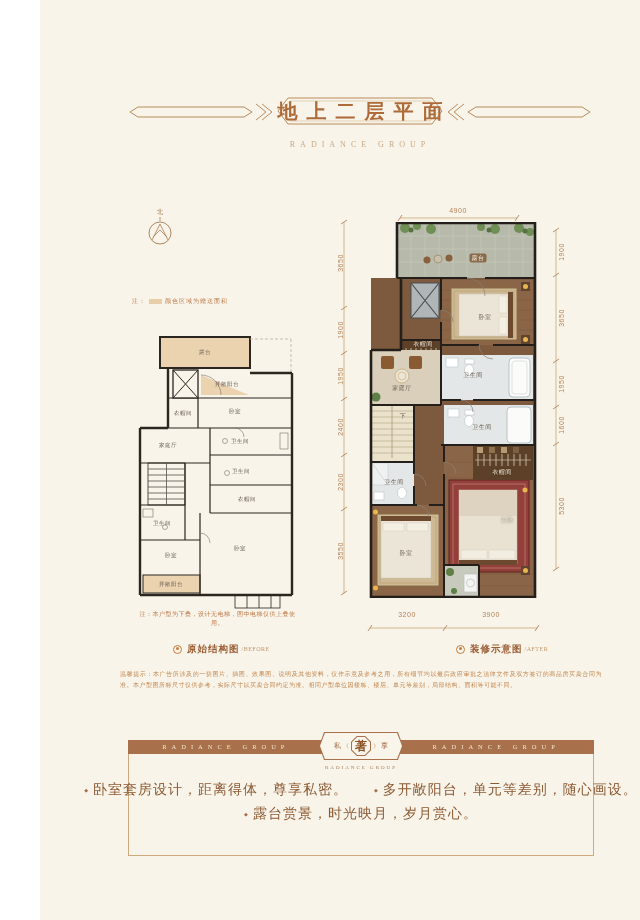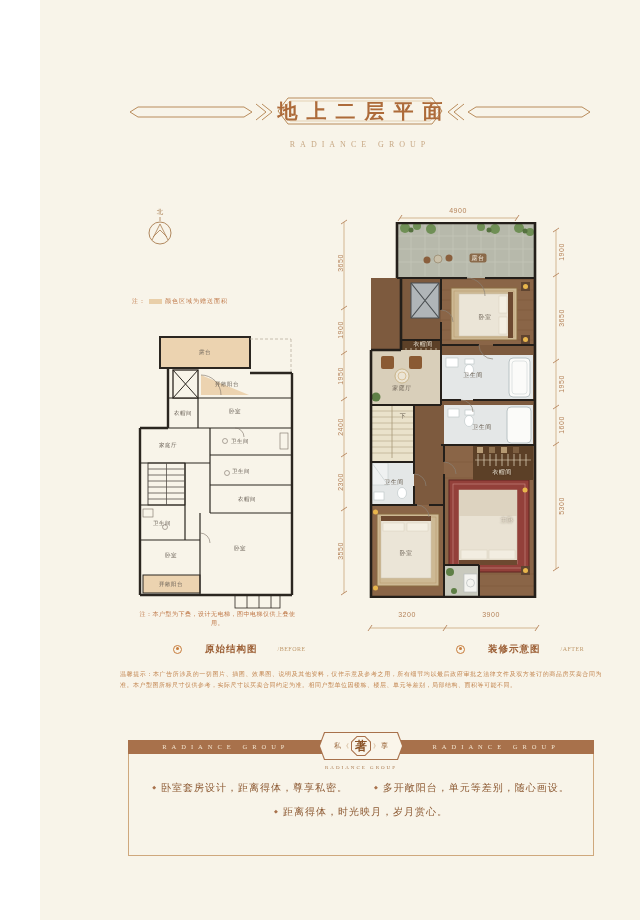--- a/index.html
+++ b/index.html
@@ -21,21 +21,21 @@
   .room-label{position:absolute;transform:translate(-50%,-50%);font-size:5.5px;color:#6b6258;
     letter-spacing:.5px;white-space:nowrap;}
   #plan-after .room-label{font-size:6px;color:#6e6457;}
   #plan-after .room-label.light{color:#f0e7d6;text-shadow:0 0 2px rgba(40,25,10,.8);}
   #plan-after .room-label.chip{background:#8a6a4a;color:#f6f0e4;padding:0 2px;border-radius:2px;}
   
   .dim{position:absolute;font-family:"Liberation Sans","DejaVu Sans",sans-serif;
     font-size:7px;color:#b5835a;letter-spacing:.5px;transform:translate(-50%,-50%);white-space:nowrap;}
   .dim.v{transform:translate(-50%,-50%) rotate(-90deg);}
   
-  .caption{display:flex;align-items:center;height:12px;gap:18px;}
+  .caption{display:flex;align-items:center;height:12px;}
   .caption .dot{width:7px;height:7px;border:1px solid #c77c3c;border-radius:50%;position:relative;margin-right:5px;}
   .caption .dot::after{content:"";position:absolute;left:1.5px;top:1.5px;width:3px;height:3px;background:#c77c3c;border-radius:50%;}
   .caption .cn{font-size:9.5px;font-weight:bold;color:#9c5f35;letter-spacing:1px;}
   .caption .en{font-size:6px;color:#c09a6d;margin-left:2px;letter-spacing:.5px;}
   #caption-before{left:133px;top:643px;}
   #caption-after{left:376px;top:643px;padding-left:40px;}
   
   #disclaimer{left:80px;top:669px;width:482px;font-size:6px;line-height:11px;color:#c2854f;
     text-align:justify;letter-spacing:.5px;}
   
@@ -52,21 +52,21 @@
   #seal .side{font-size:7px;color:#9c6a3f;}
   #seal .deco{font-size:6px;color:#b98c5c;}
   #seal .oct{width:20px;height:20px;background:#a8714b;clip-path:polygon(29% 0,71% 0,100% 29%,100% 71%,71% 100%,29% 100%,0 71%,0 29%);position:relative;}
   #seal .oct .oct-in{position:absolute;left:1px;top:1px;width:18px;height:18px;background:#faf5ea;
     clip-path:polygon(29% 0,71% 0,100% 29%,100% 71%,71% 100%,29% 100%,0 71%,0 29%);
     display:flex;align-items:center;justify-content:center;font-size:12px;font-weight:bold;color:#8a5327;}
   #seal-sub{position:absolute;left:50%;top:24px;transform:translateX(-50%);font-size:5px;color:#a8794f;letter-spacing:2px;white-space:nowrap;}
   .bullet-row{position:absolute;left:0;width:100%;display:flex;justify-content:center;gap:26px;}
   #bullet-row-1{top:40px;}
   #bullet-row-2{top:64px;}
-  .bullet{font-size:10px;color:#8d5a33;letter-spacing:1px;white-space:nowrap;}
+  .bullet{font-size:14px;color:#8d5a33;letter-spacing:1px;white-space:nowrap;}
   .bullet::before{content:"◆";font-size:5px;color:#a8714b;vertical-align:2px;margin-right:4px;}
 </style>
 </head>
 <body>
 
 <div id="page">
 
   <svg class="abs" style="left:88px;top:94px" width="464" height="40" viewBox="0 0 464 40">
     <g stroke="#b98c5c" fill="none" stroke-width="1">
       <path d="M10,13 H116 L124,18 L116,23 H10 L2,18 Z"></path>
@@ -365,17 +365,17 @@
           <span class="side">享</span>
         </div>
       </div>
     </div>
     <div id="seal-sub">RADIANCE GROUP</div>
     <div class="bullet-row" id="bullet-row-1">
       <span class="bullet">卧室套房设计，距离得体，尊享私密。</span>
       <span class="bullet">多开敞阳台，单元等差别，随心画设。</span>
     </div>
     <div class="bullet-row" id="bullet-row-2">
-      <span class="bullet">距离得体，时光映月，岁月赏心。</span>
+      <span class="bullet">露台赏景，时光映月，岁月赏心。</span>
     </div>
   </div>
 
 </div>
 
 </body></html>

